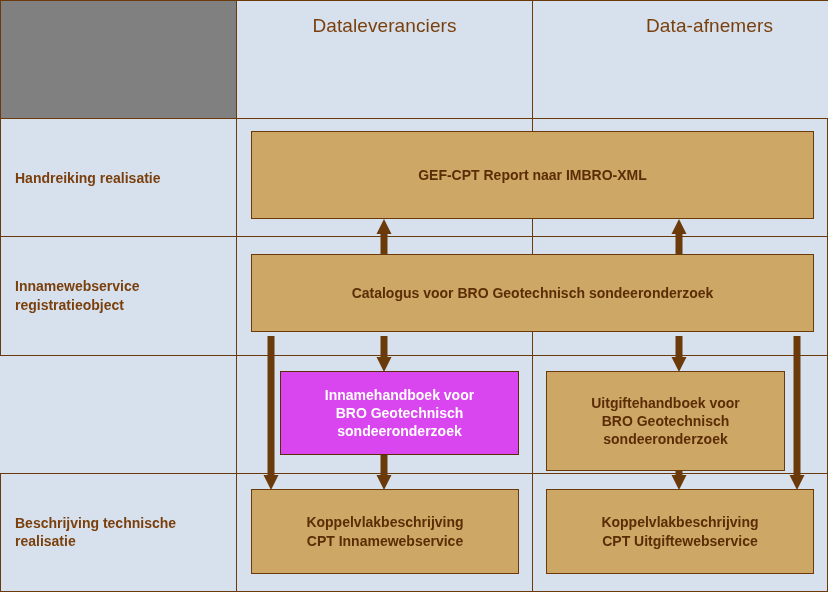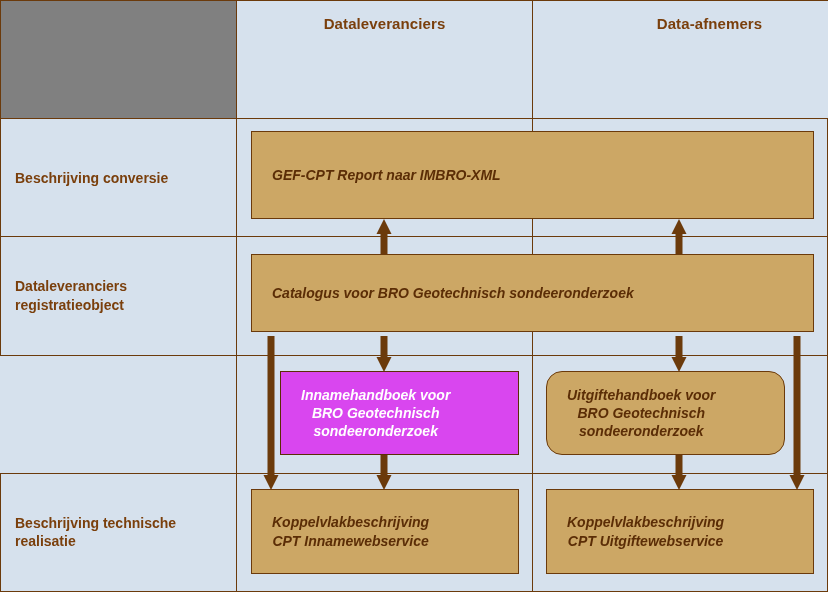--- a/index.html
+++ b/index.html
@@ -16,45 +16,44 @@
     position:absolute;
     box-sizing:border-box;
     background:#D6E1ED;
     border:1px solid #6B3A0B;
   }
   .cell.corner{background:#808080;border-color:#6B3A0B;}
 
   .hdr-txt{
     position:absolute;left:0;right:0;top:14px;
     text-align:center;
-    font-size:15px;font-weight:bold;color:#7A3F0C;
+    font-size:19px;font-weight:normal;color:#7A3F0C;
     letter-spacing:.1px;
   }
   .row-lbl{
     position:absolute;
     left:14px;right:10px;
     top:50%;transform:translateY(-50%);
     font-size:14px;font-weight:bold;color:#7A3F0C;
     line-height:1.35;
   }
 
   
   .arrows{position:absolute;left:0;top:0;width:828px;height:592px;}
 
   
   .node{
     position:absolute;
     box-sizing:border-box;
     border:1px solid #6B3A0B;
-    display:flex;align-items:center;justify-content:flex-start;
+    display:flex;align-items:center;justify-content:center;
     text-align:center;
     font-size:14px;font-weight:bold;
     line-height:1.3;
-    padding:4px 20px;
-    font-style:italic;
+    padding:4px 5px;
   }
   .node.tan{background:#CCA765;color:#5B2D06;}
   .node.dark{background:#d946ef;color:#FFFFFF;border-color:#5B2D06;}
   .node .label{display:block;white-space:pre-line;}
 </style>
 </head>
 <body>
 
 <div id="board">
 
@@ -62,27 +61,27 @@
 
   <div class="cell" style="left:236px;top:0;width:297px;height:119px;">
     <div class="hdr-txt">Dataleveranciers</div>
   </div>
 
   <div class="cell" style="left:532px;top:0;width:355px;height:119px;">
     <div class="hdr-txt">Data-afnemers</div>
   </div>
 
   <div class="cell" style="left:0;top:118px;width:237px;height:119px;">
-    <div class="row-lbl">Beschrijving conversie</div>
+    <div class="row-lbl">Handreiking realisatie</div>
   </div>
   <div class="cell" style="left:236px;top:118px;width:297px;height:119px;"></div>
   <div class="cell" style="left:532px;top:118px;width:296px;height:119px;"></div>
 
   <div class="cell" style="left:0;top:236px;width:237px;height:120px;">
-    <div class="row-lbl">Dataleveranciers registratieobject</div>
+    <div class="row-lbl">Innamewebservice registratieobject</div>
   </div>
   <div class="cell" style="left:236px;top:236px;width:297px;height:120px;"></div>
   <div class="cell" style="left:532px;top:236px;width:296px;height:120px;"></div>
 
   <div class="cell" style="left:236px;top:355px;width:297px;height:119px;"></div>
   <div class="cell" style="left:532px;top:355px;width:296px;height:119px;"></div>
 
   <div class="cell" style="left:0;top:473px;width:237px;height:119px;">
     <div class="row-lbl">Beschrijving technische realisatie</div>
   </div>
@@ -143,21 +142,21 @@
   <div class="node tan" style="left:251px;top:254px;width:563px;height:78px;">
     <span class="label">Catalogus voor BRO Geotechnisch sondeeronderzoek</span>
   </div>
 
   <div class="node dark" style="left:280px;top:371px;width:239px;height:84px;">
     <span class="label">Innamehandboek voor
 BRO Geotechnisch
 sondeeronderzoek</span>
   </div>
 
-  <div class="node tan" style="left:546px;top:371px;width:239px;height:84px;border-radius:16px;">
+  <div class="node tan" style="left:546px;top:371px;width:239px;height:100px;">
     <span class="label">Uitgiftehandboek voor
 BRO Geotechnisch
 sondeeronderzoek</span>
   </div>
 
   <div class="node tan" style="left:251px;top:489px;width:268px;height:85px;">
     <span class="label">Koppelvlakbeschrijving
 CPT Innamewebservice</span>
   </div>
 

